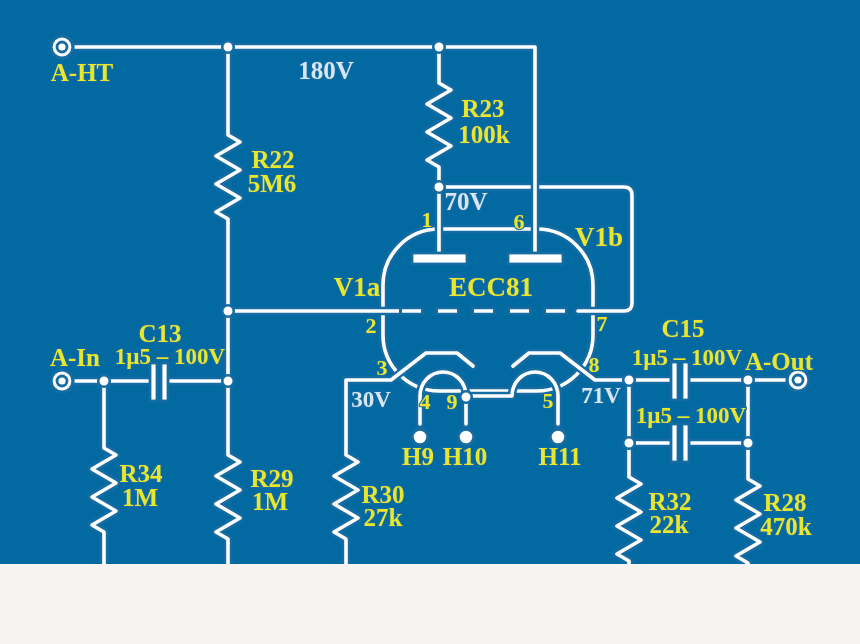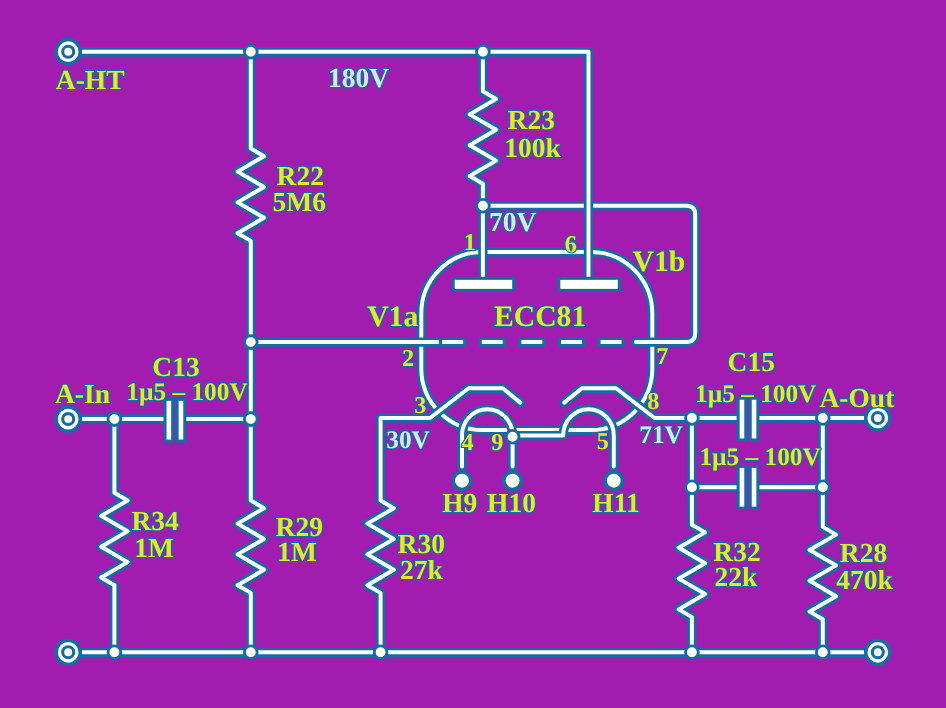--- a/index.html
+++ b/index.html
@@ -1,16 +1,16 @@
 <!DOCTYPE html>
 <html><head>
 <meta charset="utf-8">
 <style>
   html,body{margin:0;padding:0;background:#f5f4f1;}
-  .stage{position:relative;width:860px;height:644px;background:#a21caf;overflow:hidden;}
+  .stage{position:relative;width:860px;height:564px;background:#0369a1;overflow:hidden;}
   svg{display:block;}
   
   .wo{stroke:#156ca2;stroke-width:8.5;fill:none;stroke-linejoin:round;stroke-linecap:round;}
   .wi{stroke:#ffffff;stroke-width:3.6;fill:none;stroke-linejoin:round;stroke-linecap:round;}
   .plate{fill:#ffffff;stroke:#156ca2;stroke-width:2.8;}
   .dot{fill:#ffffff;stroke:#156ca2;stroke-width:2.6;}
   .term-o{fill:#ffffff;stroke:#156ca2;stroke-width:3.2;}
   .term-i{fill:#ffffff;stroke:#156ca2;stroke-width:2.8;}
   .hterm{fill:#ffffff;stroke:#156ca2;stroke-width:3.4;}
   text{font-family:"Liberation Serif","DejaVu Serif",serif;font-weight:700;

